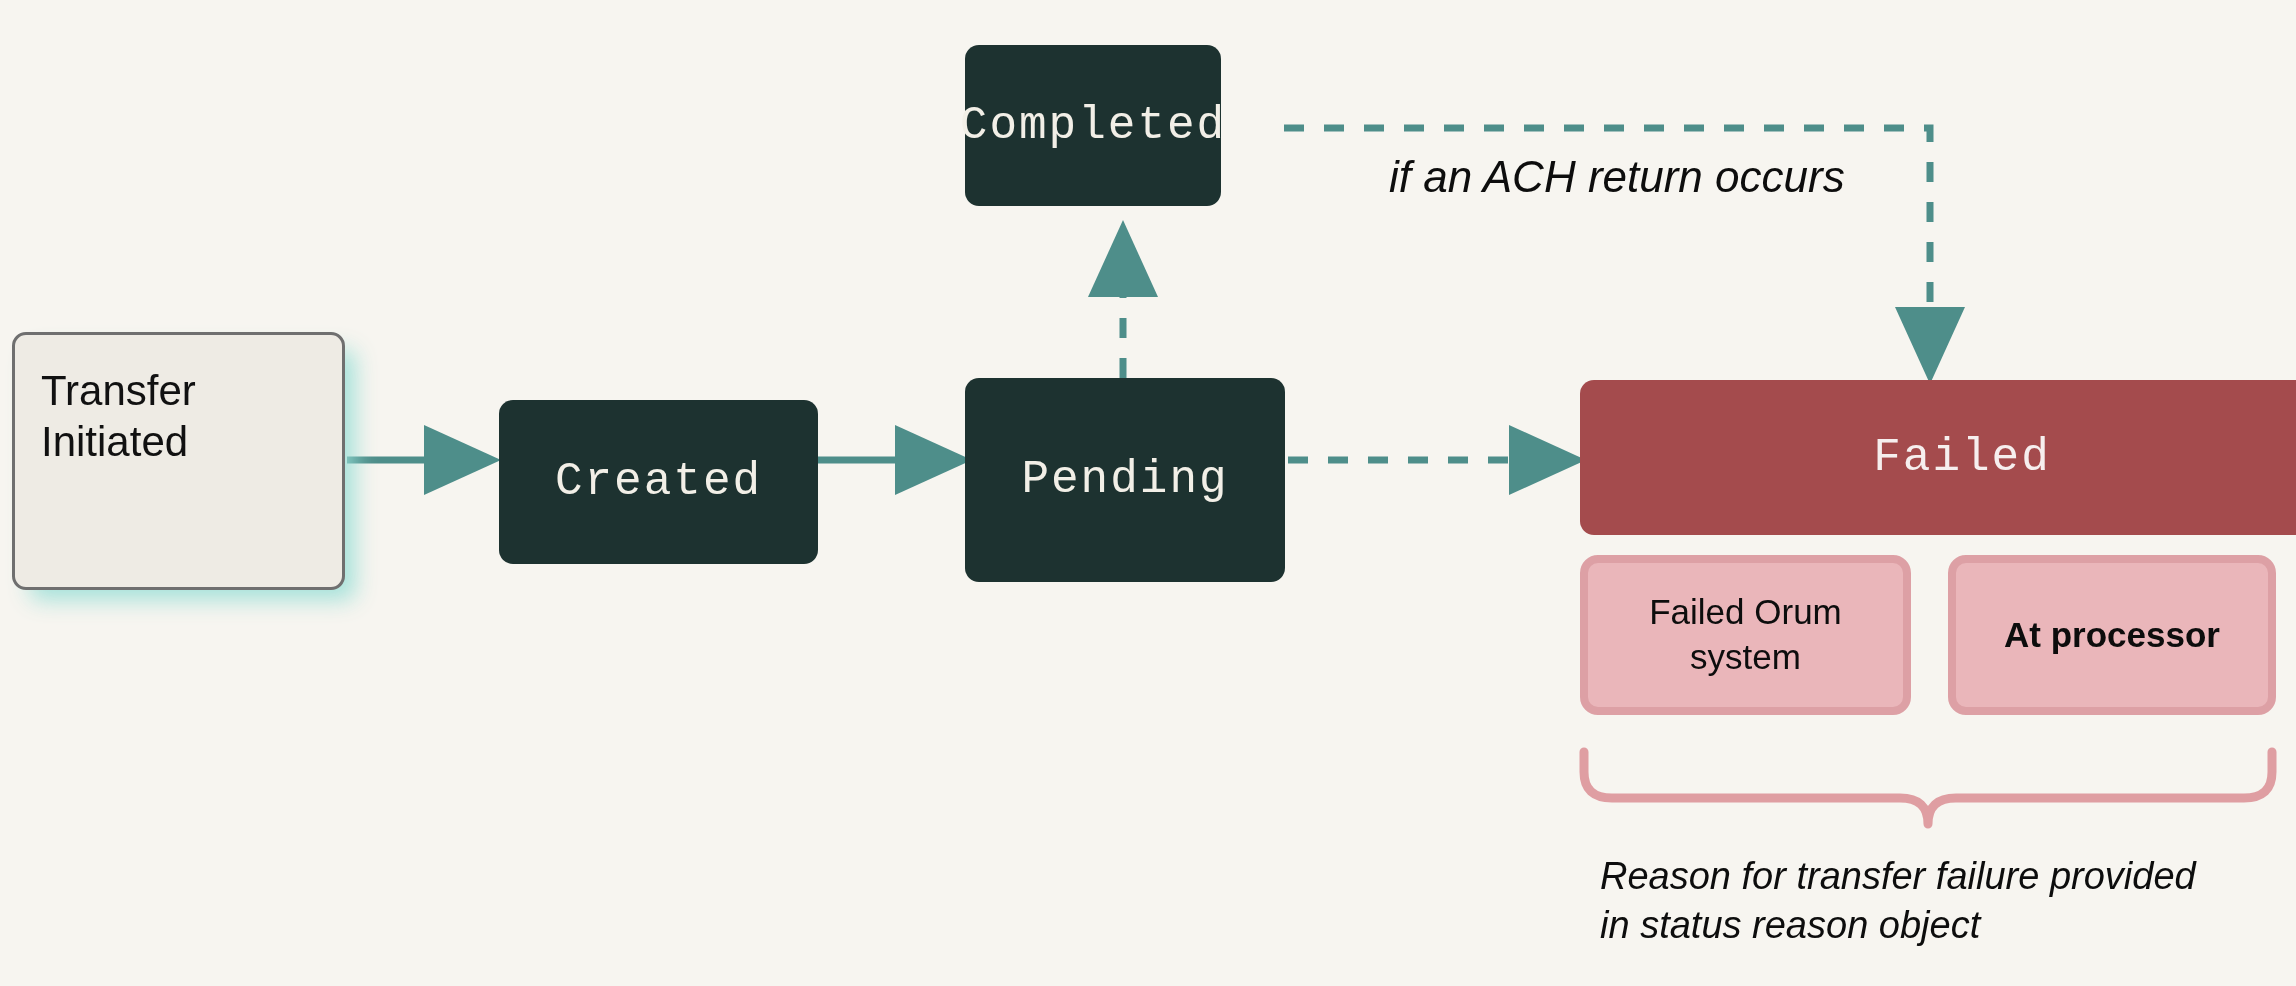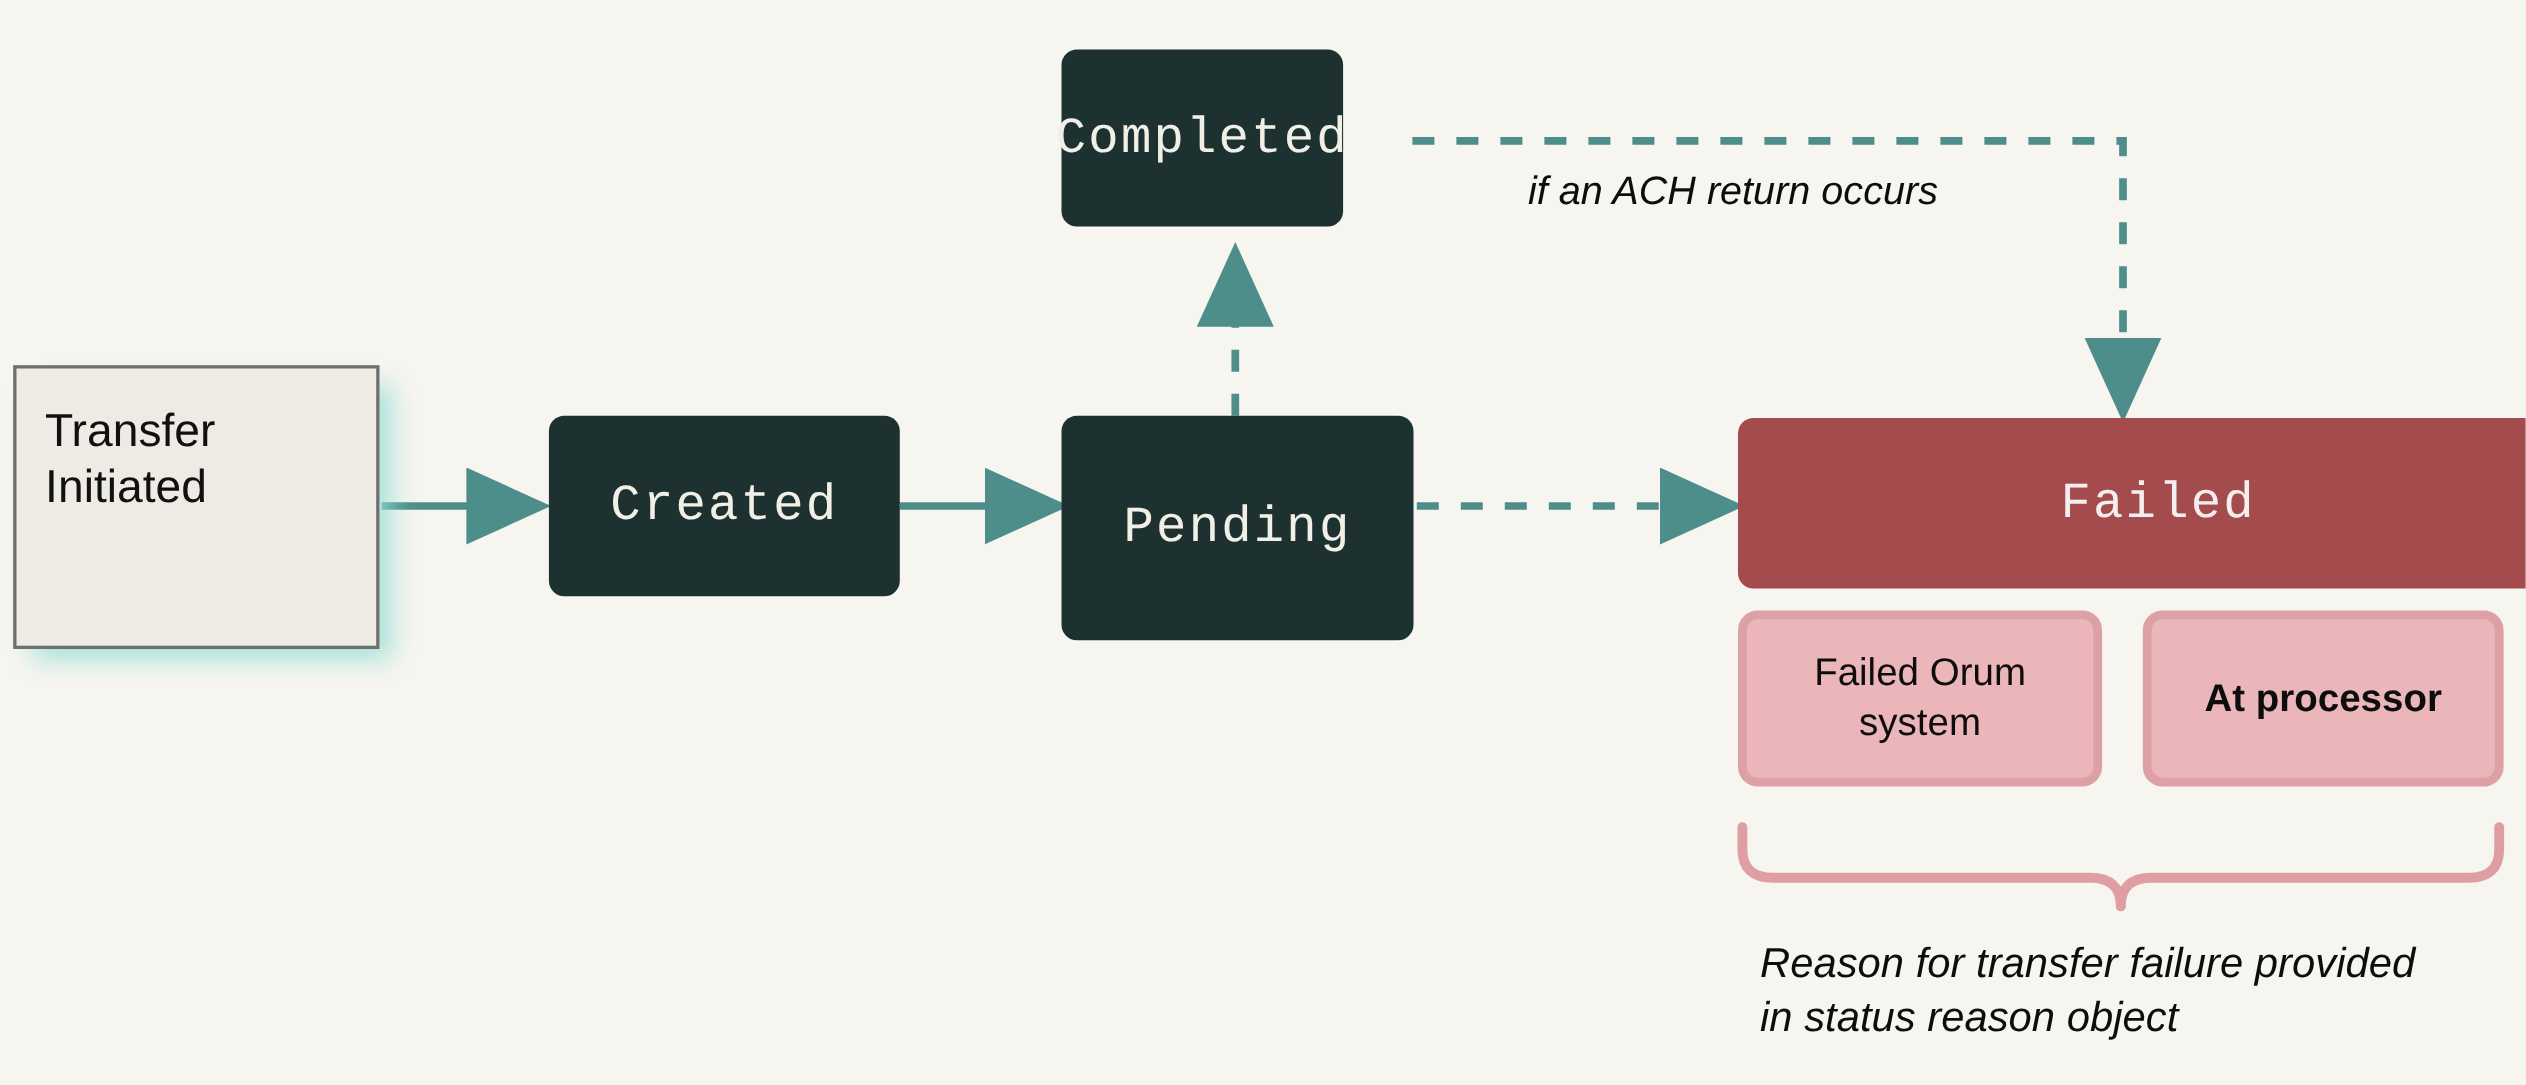--- a/index.html
+++ b/index.html
@@ -77,21 +77,21 @@
   }
 
   
   .annot {
     position: absolute;
     font-family: "Liberation Sans", sans-serif;
     font-style: italic;
     color: #0d0d0d;
   }
   .annot-edge {
-    font-size: 36px;
+    font-size: 44px;
     white-space: nowrap;
     font-style: italic;
   }
   .annot-caption {
     font-size: 38px;
     line-height: 1.3;
     width: 700px;
   }
 
   
@@ -141,28 +141,28 @@
                Q 1584 798 1612 798
                L 1900 798
                Q 1928 798 1928 824
                Q 1928 798 1956 798
                L 2244 798
                Q 2272 798 2272 772
                L 2272 752" fill="none" stroke="#df9ea2" stroke-width="9" stroke-linecap="round" stroke-linejoin="round"></path>
     </g>
   </svg>
 
-  <div class="node node-start" style="left:12px; top:332px; width:333px; height:258px;">
+  <div class="node node-start" style="left:12px; top:332px; width:333px; height:258px;border-radius:14px;">
     <div>
       <div>Transfer</div>
       <div>Initiated</div>
     </div>
   </div>
 
-  <div class="node node-state" style="left:499px; top:378px; width:319px; height:164px;">
+  <div class="node node-state" style="left:499px; top:400px; width:319px; height:164px;">
     <span>Created</span>
   </div>
 
   <div class="node node-state" style="left:965px; top:378px; width:320px; height:204px;">
     <span>Pending</span>
   </div>
 
   <div class="node node-state" style="left:965px; top:45px; width:256px; height:161px;">
     <span>Completed</span>
   </div>

